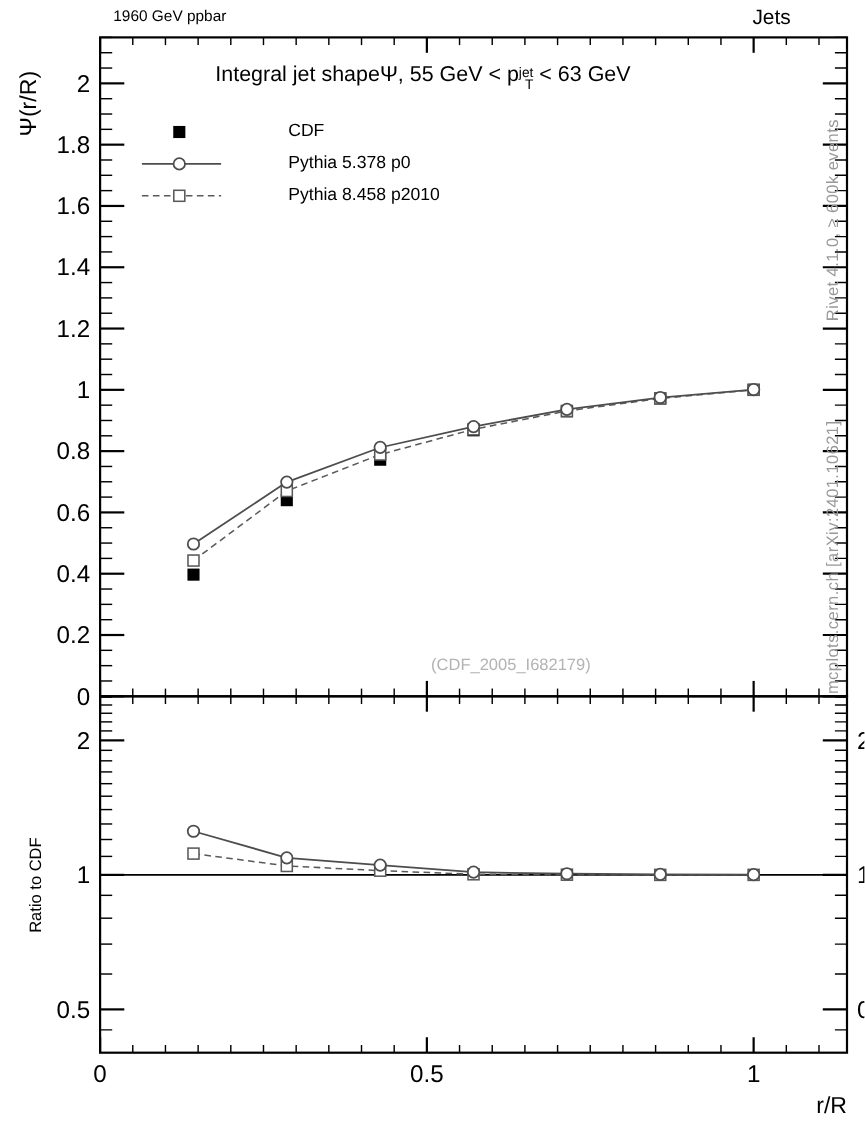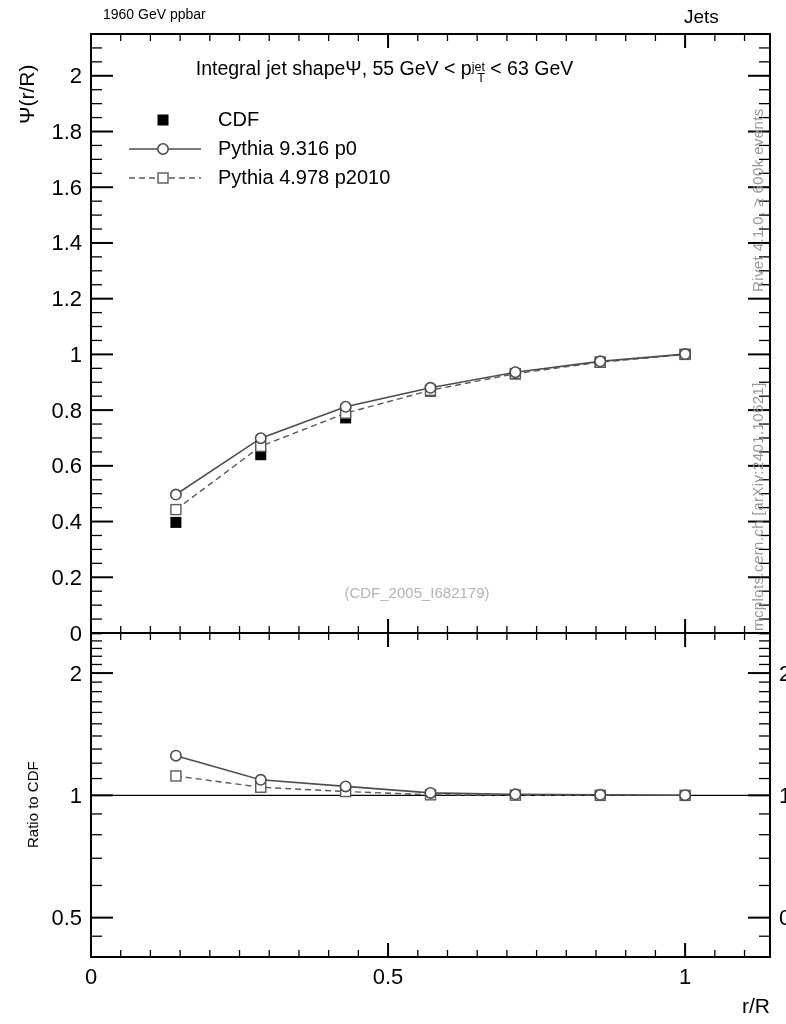--- a/index.html
+++ b/index.html
@@ -7,26 +7,26 @@
         font-family:"Liberation Sans","DejaVu Sans",sans-serif;color:#000;}
   .abs{position:absolute;white-space:nowrap;}
   .rot{transform:rotate(-90deg);transform-origin:0 0;}
   #hdr-left{left:103px;top:6px;font-size:14px;}
   #hdr-right{left:684px;top:6px;font-size:19px;}
   #ytitle-top{left:15px;top:124px;font-size:21px;}
   #ytitle-ratio{left:24px;top:848px;font-size:15px;}
   #xtitle{left:742px;top:994px;font-size:21px;}
   #credit-rivet{left:749px;top:292px;font-size:15px;color:#999;letter-spacing:0.4px;}
   #credit-mcplots{left:749px;top:631px;font-size:15px;color:#999;letter-spacing:0.4px;}
-  #watermark{left:297px;top:584px;width:240px;text-align:center;font-size:15px;color:#b3b3b3;}
+  #watermark{left:297px;top:596px;width:240px;text-align:right;font-size:15px;color:#b3b3b3;}
   #ptitle{left:91px;top:57px;width:587px;text-align:center;font-size:19.5px;}
   .pstack{display:inline-block;vertical-align:-7px;font-size:12.5px;line-height:11px;text-align:right;}
   .pstack span{display:block;}
   #legend{left:128px;top:105px;}
-  .lrow{display:flex;align-items:center;height:29px;font-size:20px;}
+  .lrow{display:flex;align-items:center;height:29px;font-size:16px;gap:44px;}
   .lmark{width:74px;height:20px;margin-right:16px;flex:0 0 auto;}
   #plot{position:absolute;left:0;top:0;}
   svg text{font-family:"Liberation Sans","DejaVu Sans",sans-serif;}
 </style>
 </head>
 <body>
 
 <div id="page">
 
   <svg id="plot" width="786" height="1024">
@@ -363,24 +363,24 @@
       <svg class="lmark" viewBox="0 0 74 20">
         <rect x="29.5" y="4.5" width="11" height="11" fill="#000"></rect>
       </svg>
       <span>CDF</span>
     </div>
     <div class="lrow">
       <svg class="lmark" viewBox="0 0 74 20">
         <line x1="1" y1="10" x2="73" y2="10" stroke="#4d4d4d" stroke-width="1.6"></line>
         <circle cx="35" cy="10" r="5.2" fill="#fff" stroke="#4d4d4d" stroke-width="1.6"></circle>
       </svg>
-      <span>Pythia 9.316 p0</span>
+      <span>Pythia 5.378 p0</span>
     </div>
     <div class="lrow">
       <svg class="lmark" viewBox="0 0 74 20">
         <line x1="1" y1="10" x2="73" y2="10" stroke="#595959" stroke-width="1.4" stroke-dasharray="6,4"></line>
         <rect x="30" y="5" width="10" height="10" fill="#fff" stroke="#595959" stroke-width="1.4"></rect>
       </svg>
-      <span>Pythia 4.978 p2010</span>
+      <span>Pythia 8.458 p2010</span>
     </div>
   </div>
 
 </div>
 
 </body></html>

